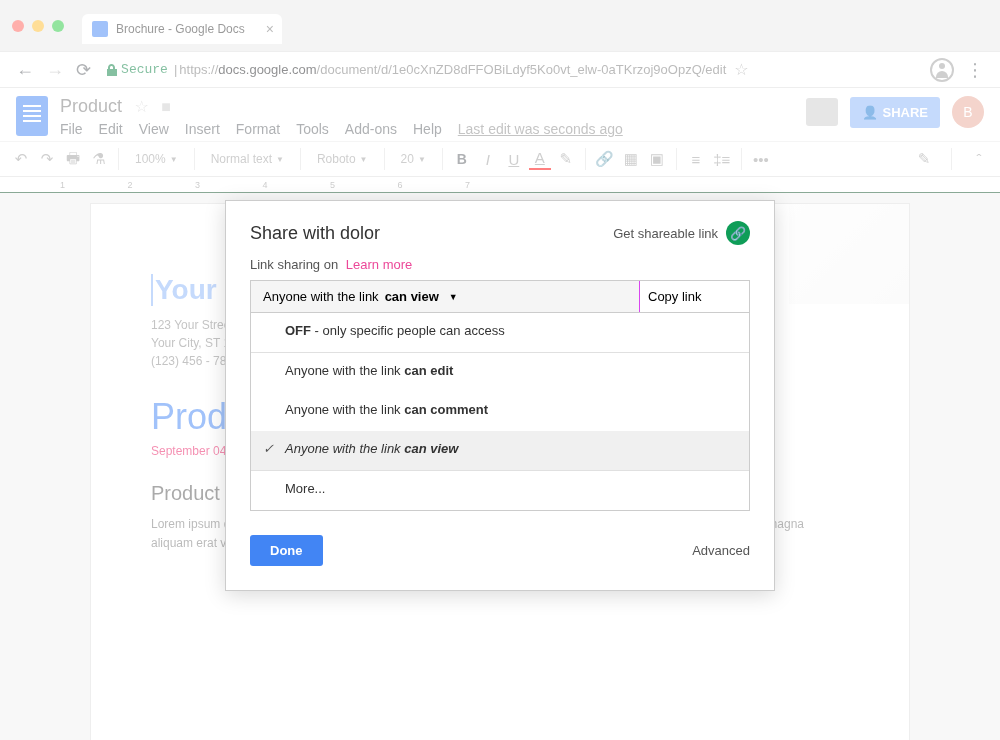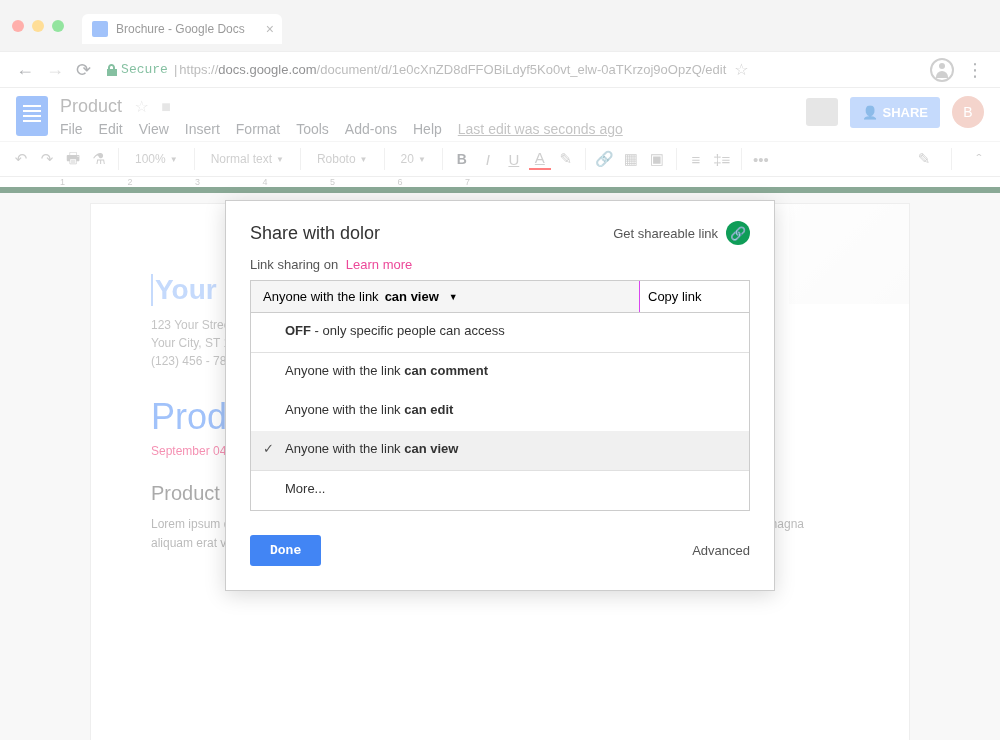--- a/index.html
+++ b/index.html
@@ -50,21 +50,21 @@
 .toolbar { background: #fff; height: 36px; border-top: 1px solid #ebebeb; border-bottom: 1px solid #ddd; display: flex; align-items: center; padding: 0 10px; gap: 4px; font-size: 12px; color: #9e9e9e; }
 .tb-icon { width: 22px; height: 22px; display: flex; align-items: center; justify-content: center; cursor: pointer; font-size: 15px; }
 .tb-sep { width: 1px; height: 22px; background: #e0e0e0; margin: 0 4px; }
 .tb-dropdown { padding: 2px 8px; display: flex; align-items: center; gap: 4px; }
 .tb-dropdown .caret { font-size: 8px; }
 .bold-icon { font-weight: bold; font-size: 14px; color: #5f6368; }
 .underline-a { text-decoration: underline; border-bottom: 2px solid red; padding-bottom: 1px; }
 .toolbar-right { margin-left: auto; display: flex; align-items: center; gap: 12px; }
 
 
-.ruler { background: #fff; height: 16px; border-bottom: 6px solid #14532d; font-size: 9px; color: #999; display: flex; align-items: center; padding-left: 60px; letter-spacing: 30px; }
+.ruler { background: #fff; height: 16px; border-bottom: 1px solid #14532d; font-size: 9px; color: #999; display: flex; align-items: center; padding-left: 60px; letter-spacing: 30px; }
 
 
 .doc-area { background: #f0f0f0; padding: 10px 50px; height: 590px; overflow: hidden; position: relative; }
 .doc-page { background: #fff; width: 820px; margin: 0 auto; min-height: 700px; padding: 70px 60px; border: 1px solid #ddd; position: relative; }
 .doc-page::before { content: ''; position: absolute; top: 0; right: 0; width: 120px; height: 100px; background: linear-gradient(135deg, transparent 48%, #f5f5f5 50%, transparent 52%), linear-gradient(135deg, #fafafa 0%, #f0f0f0 100%); opacity: 0.5; }
 .company-name { color: #8ab4f8; font-size: 28px; font-weight: bold; border-left: 2px solid #8ab4f8; padding-left: 2px; }
 .company-addr { color: #888; font-size: 12px; line-height: 1.5; margin-top: 10px; }
 .product-h { color: #4285f4; font-size: 36px; font-weight: normal; margin-top: 26px; }
 .date-line { color: #e91e63; font-size: 12px; margin-top: 6px; }
 .section-h { color: #555; font-size: 20px; margin-top: 24px; }
@@ -81,25 +81,25 @@
 .shareable-link { display: flex; align-items: center; gap: 8px; font-size: 13px; color: #555; }
 .link-icon-circle { width: 24px; height: 24px; border-radius: 50%; background: #0f9d58; display: flex; align-items: center; justify-content: center; color: #fff; font-size: 13px; }
 .link-sharing-row { padding: 0 24px 8px; font-size: 13px; color: #555; }
 .link-sharing-row .learn-more { color: #ec4899; margin-left: 4px; }
 .permission-row { display: flex; border: 1px solid #ccc; margin: 0 24px; }
 .permission-dropdown { flex: 1; padding: 8px 12px; font-size: 13px; background: #f5f5f5; display: flex; align-items: center; gap: 6px; }
 .copy-link-btn { width: 110px; padding: 8px; font-size: 13px; border-left: 1px solid #d946ef; }
 .options-list { border: 1px solid #ccc; border-top: none; margin: 0 24px; }
 .option-item { padding: 10px 14px 14px 34px; font-size: 13px; color: #333; }
 .option-item.off { border-bottom: 1px solid #e0e0e0; }
-.option-item.selected { background: #f0f0f0; position: relative; }
+.option-item.selected { background: #f0f0f0; position: relative; font-style: italic; }
 .option-item.selected::before { content: '✓'; position: absolute; left: 12px; color: #555; }
 .option-item.more { border-top: 1px solid #e0e0e0; }
 .dialog-footer { display: flex; justify-content: space-between; align-items: center; padding: 24px; }
-.done-btn { background: #4285f4; color: #fff; padding: 8px 20px; border-radius: 3px; font-size: 13px; font-weight: bold; cursor: pointer; font-family: Liberation Mono, monospace; }
+.done-btn { background: #4285f4; color: #fff; padding: 8px 20px; border-radius: 3px; font-size: 13px; font-weight: bold; cursor: pointer; }
 .advanced-link { font-size: 13px; color: #555; }
 
 .feedback-box { position: absolute; bottom: 10px; right: 10px; width: 28px; height: 28px; background: #fff; border: 1px solid #ccc; border-radius: 3px; display: flex; align-items: center; justify-content: center; color: #888; font-size: 16px; z-index: 50; }
 </style>
 </head>
 <body>
 
 <div class="browser-top">
   <div class="traffic-lights">
     <div class="traffic-light tl-red"></div>
@@ -253,24 +253,24 @@
           <b>can view</b>
         <span style="font-size:9px;margin-left:4px">▼</span>
       </div>
       <div class="copy-link-btn">Copy link</div>
     </div>
     <div class="options-list">
       <div class="option-item off">
         <b>OFF</b><span> - only specific people can access</span>
       </div>
       <div class="option-item">
+        <span>Anyone with the link </span><b>can edit</b>
+      </div>
+      <div class="option-item">
         <span>Anyone with the link </span><b>can comment</b>
-      </div>
-      <div class="option-item">
-        <span>Anyone with the link </span><b>can edit</b>
       </div>
       <div class="option-item selected">
         <span>Anyone with the link </span><b>can view</b>
       </div>
       <div class="option-item more">More...</div>
     </div>
     <div class="dialog-footer">
       <div class="done-btn">Done</div>
       <span class="advanced-link">Advanced</span>
     </div>

